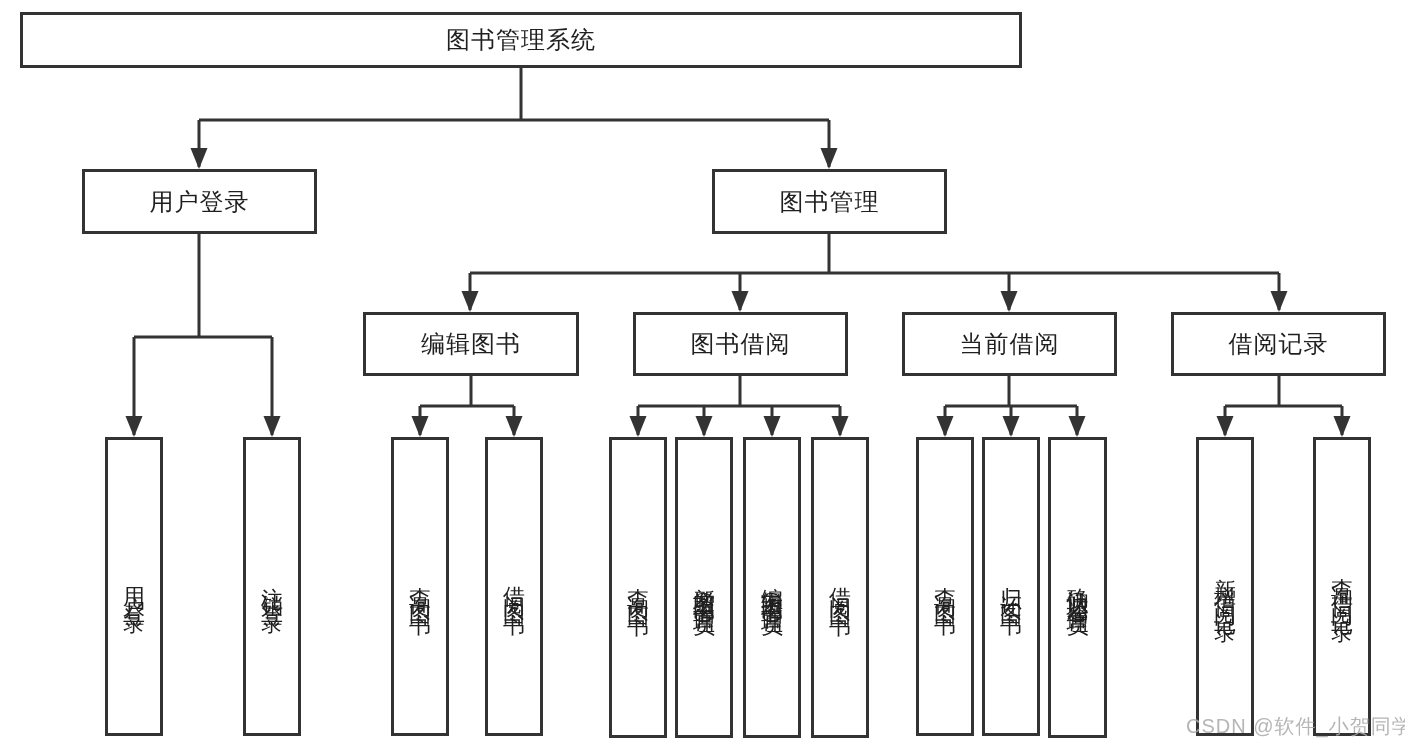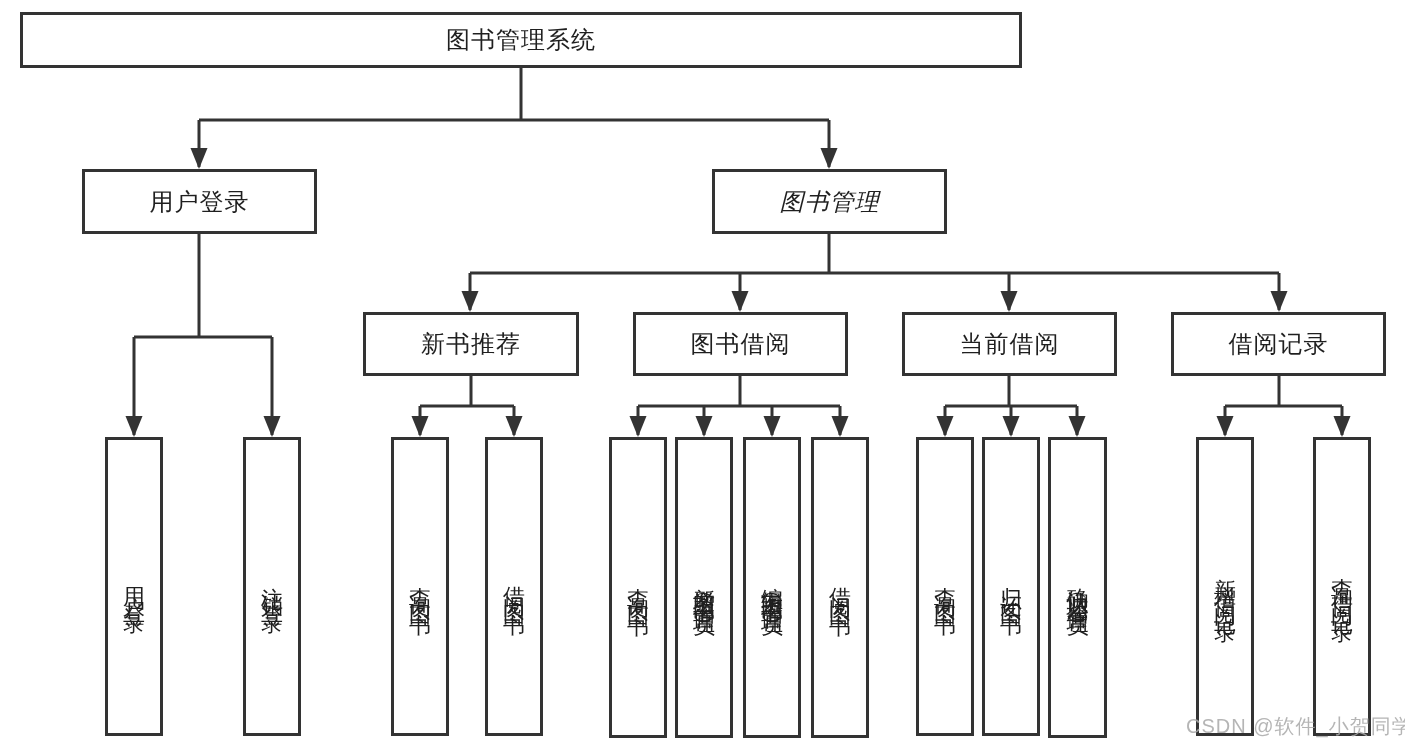--- a/index.html
+++ b/index.html
@@ -78,26 +78,26 @@
     <polygon points="1333.5,416 1350.5,416 1342,437"></polygon>
   </svg>
 
   <div class="box hbox" style="left:20px; top:12px; width:1002px; height:56px;">
     <span>图书管理系统</span>
   </div>
 
   <div class="box hbox" style="left:82px; top:169px; width:235px; height:65px;">
     <span>用户登录</span>
   </div>
-  <div class="box hbox" style="left:712px; top:169px; width:235px; height:65px;font-style:italic;">
+  <div class="box hbox" style="left:712px; top:169px; width:235px; height:65px;">
     <span>图书管理</span>
   </div>
 
   <div class="box hbox" style="left:363px; top:312px; width:216px; height:64px;">
-    <span>新书推荐</span>
+    <span>编辑图书</span>
   </div>
   <div class="box hbox" style="left:633px; top:312px; width:215px; height:64px;">
     <span>图书借阅</span>
   </div>
   <div class="box hbox" style="left:902px; top:312px; width:215px; height:64px;text-align:center;">
     <span>当前借阅</span>
   </div>
   <div class="box hbox" style="left:1171px; top:312px; width:215px; height:64px;">
     <span>借阅记录</span>
   </div>

